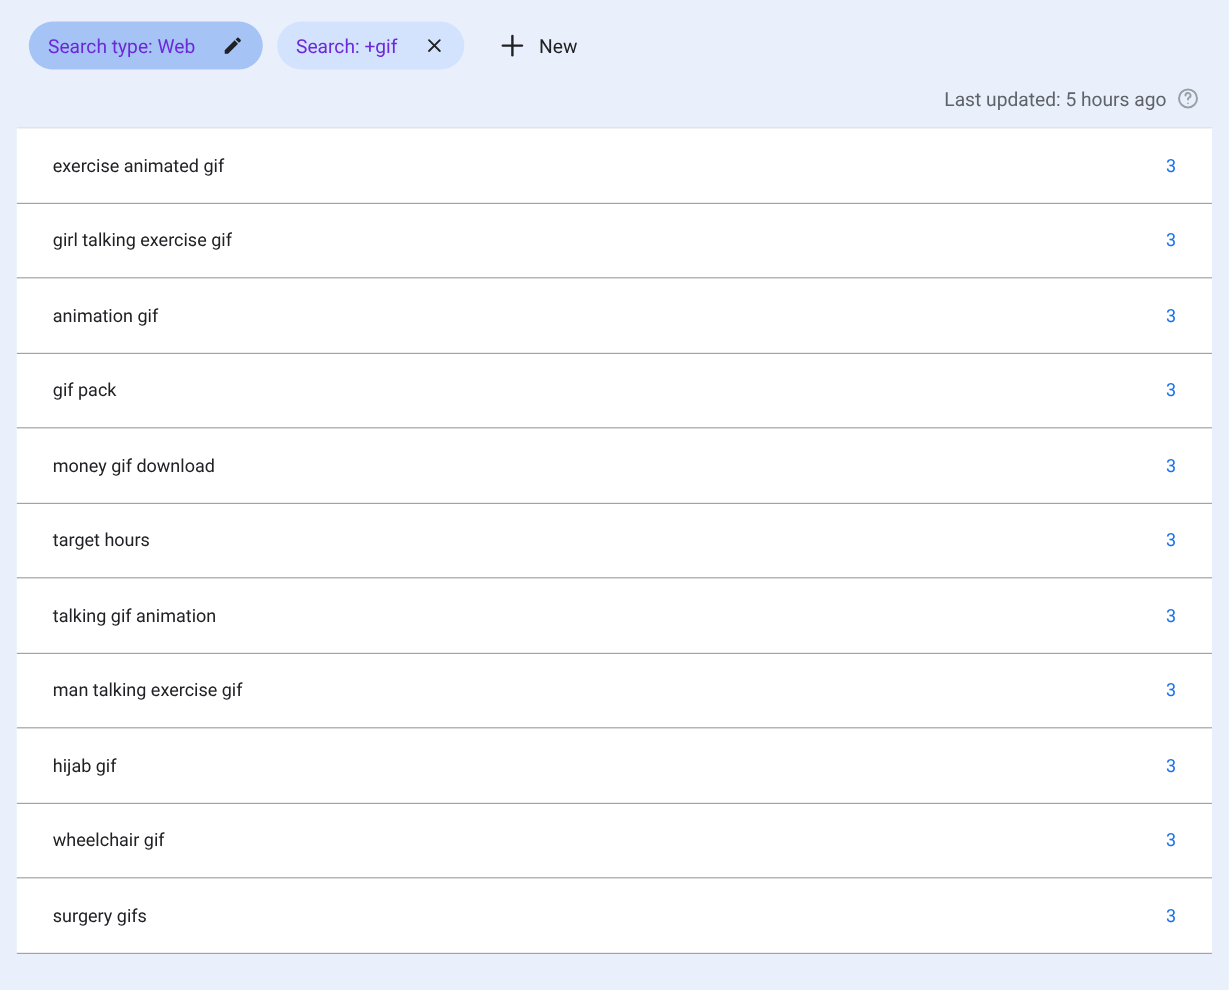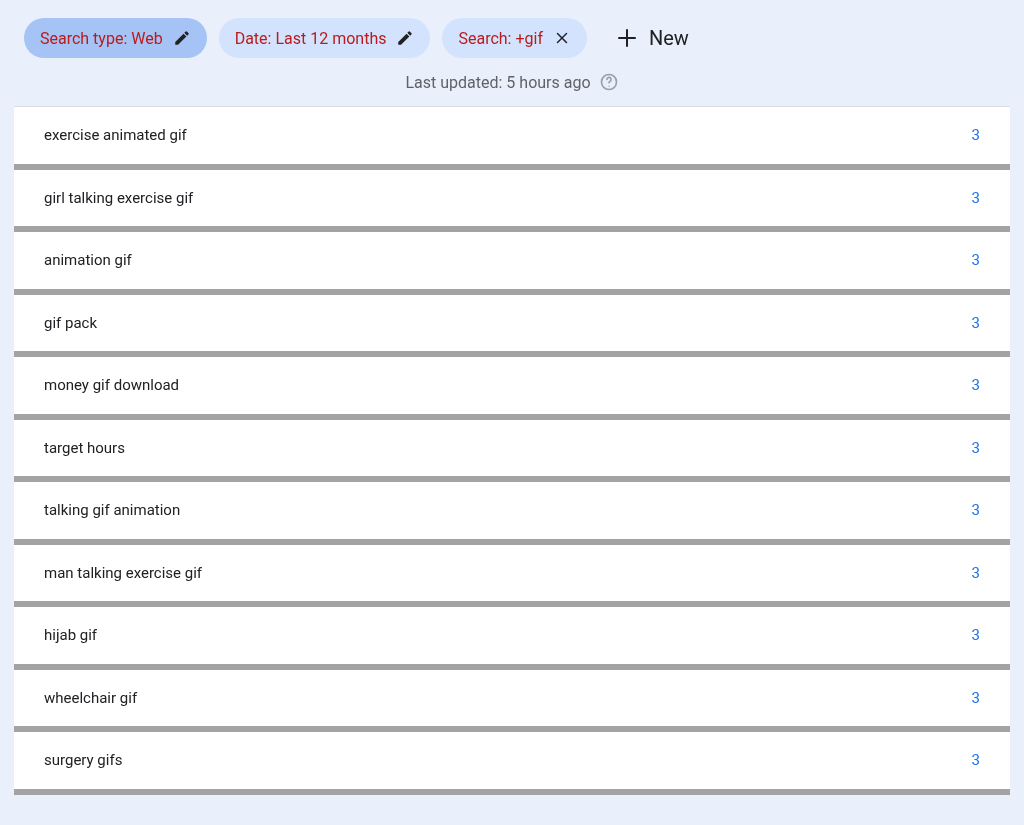--- a/index.html
+++ b/index.html
@@ -20,22 +20,22 @@
       gap: 12px;
       padding: 18px 24px 8px 24px;
     }
     .chip {
       display: inline-flex;
       align-items: center;
       height: 40px;
       padding: 0 16px;
       border-radius: 20px;
       font-size: 16px;
-      color: #b91c1c;
-      gap: 10px;
+      color: #6d28d9;
+      gap: 22px;
       cursor: pointer;
       white-space: nowrap;
     }
     .chip-primary {
       background: #a5c3f5;
     }
     .chip-secondary {
       background: #d3e3fd;
     }
     .chip-icon {
@@ -48,37 +48,37 @@
     .chip-icon svg {
       width: 18px;
       height: 18px;
     }
     .new-btn {
       display: inline-flex;
       align-items: center;
       height: 40px;
       padding: 0 16px;
       gap: 10px;
-      font-size: 20px;
+      font-size: 16px;
       color: #202124;
       background: transparent;
       border: none;
       cursor: pointer;
       font-family: inherit;
     }
     .new-btn .plus-wrap {
       width: 24px;
       height: 24px;
       display: inline-flex;
       align-items: center;
       justify-content: center;
     }
     .status-row {
       display: flex;
-      justify-content: center;
+      justify-content: flex-end;
       align-items: center;
       padding: 6px 24px 14px 24px;
       font-size: 16px;
       color: #5f6368;
       gap: 8px;
     }
     .help-icon {
       width: 20px;
       height: 20px;
       display: inline-flex;
@@ -88,21 +88,21 @@
       margin: 0 14px;
       background: #fff;
       border-top: 1px solid #dadce0;
     }
     .row {
       display: flex;
       align-items: center;
       justify-content: space-between;
       height: 62.5px;
       padding: 0 30px;
-      border-bottom: 6px solid #a3a3a3;
+      border-bottom: 1px solid #a3a3a3;
       cursor: pointer;
     }
     .row-label {
       font-size: 15px;
       color: #202124;
     }
     .row-value {
       font-size: 15px;
       color: #1a73e8;
     }
@@ -113,28 +113,20 @@
 <div class="filter-bar">
   <div class="chip chip-primary">
     <span>Search type: Web</span>
     <span class="chip-icon">
       <svg viewBox="0 0 24 24" fill="none" stroke="#202124" stroke-width="2">
         <path d="M3 17.25V21h3.75L17.81 9.94l-3.75-3.75L3 17.25zM20.71 7.04a1 1 0 0 0 0-1.41l-2.34-2.34a1 1 0 0 0-1.41 0l-1.83 1.83 3.75 3.75 1.83-1.83z" fill="#202124" stroke="none"></path>
       </svg>
     </span>
   </div>
 
-  <div class="chip chip-secondary">
-    <span>Date: Last 12 months</span>
-    <span class="chip-icon">
-      <svg viewBox="0 0 24 24" fill="none" stroke="#202124" stroke-width="2">
-        <path d="M3 17.25V21h3.75L17.81 9.94l-3.75-3.75L3 17.25zM20.71 7.04a1 1 0 0 0 0-1.41l-2.34-2.34a1 1 0 0 0-1.41 0l-1.83 1.83 3.75 3.75 1.83-1.83z" fill="#202124" stroke="none"></path>
-      </svg>
-    </span>
-  </div>
 
   <div class="chip chip-secondary">
     <span>Search: +gif</span>
     <span class="chip-icon">
       <svg viewBox="0 0 24 24" fill="none" stroke="#202124" stroke-width="2" stroke-linecap="round">
         <line x1="6" y1="6" x2="18" y2="18"></line>
         <line x1="18" y1="6" x2="6" y2="18"></line>
       </svg>
     </span>
   </div>

